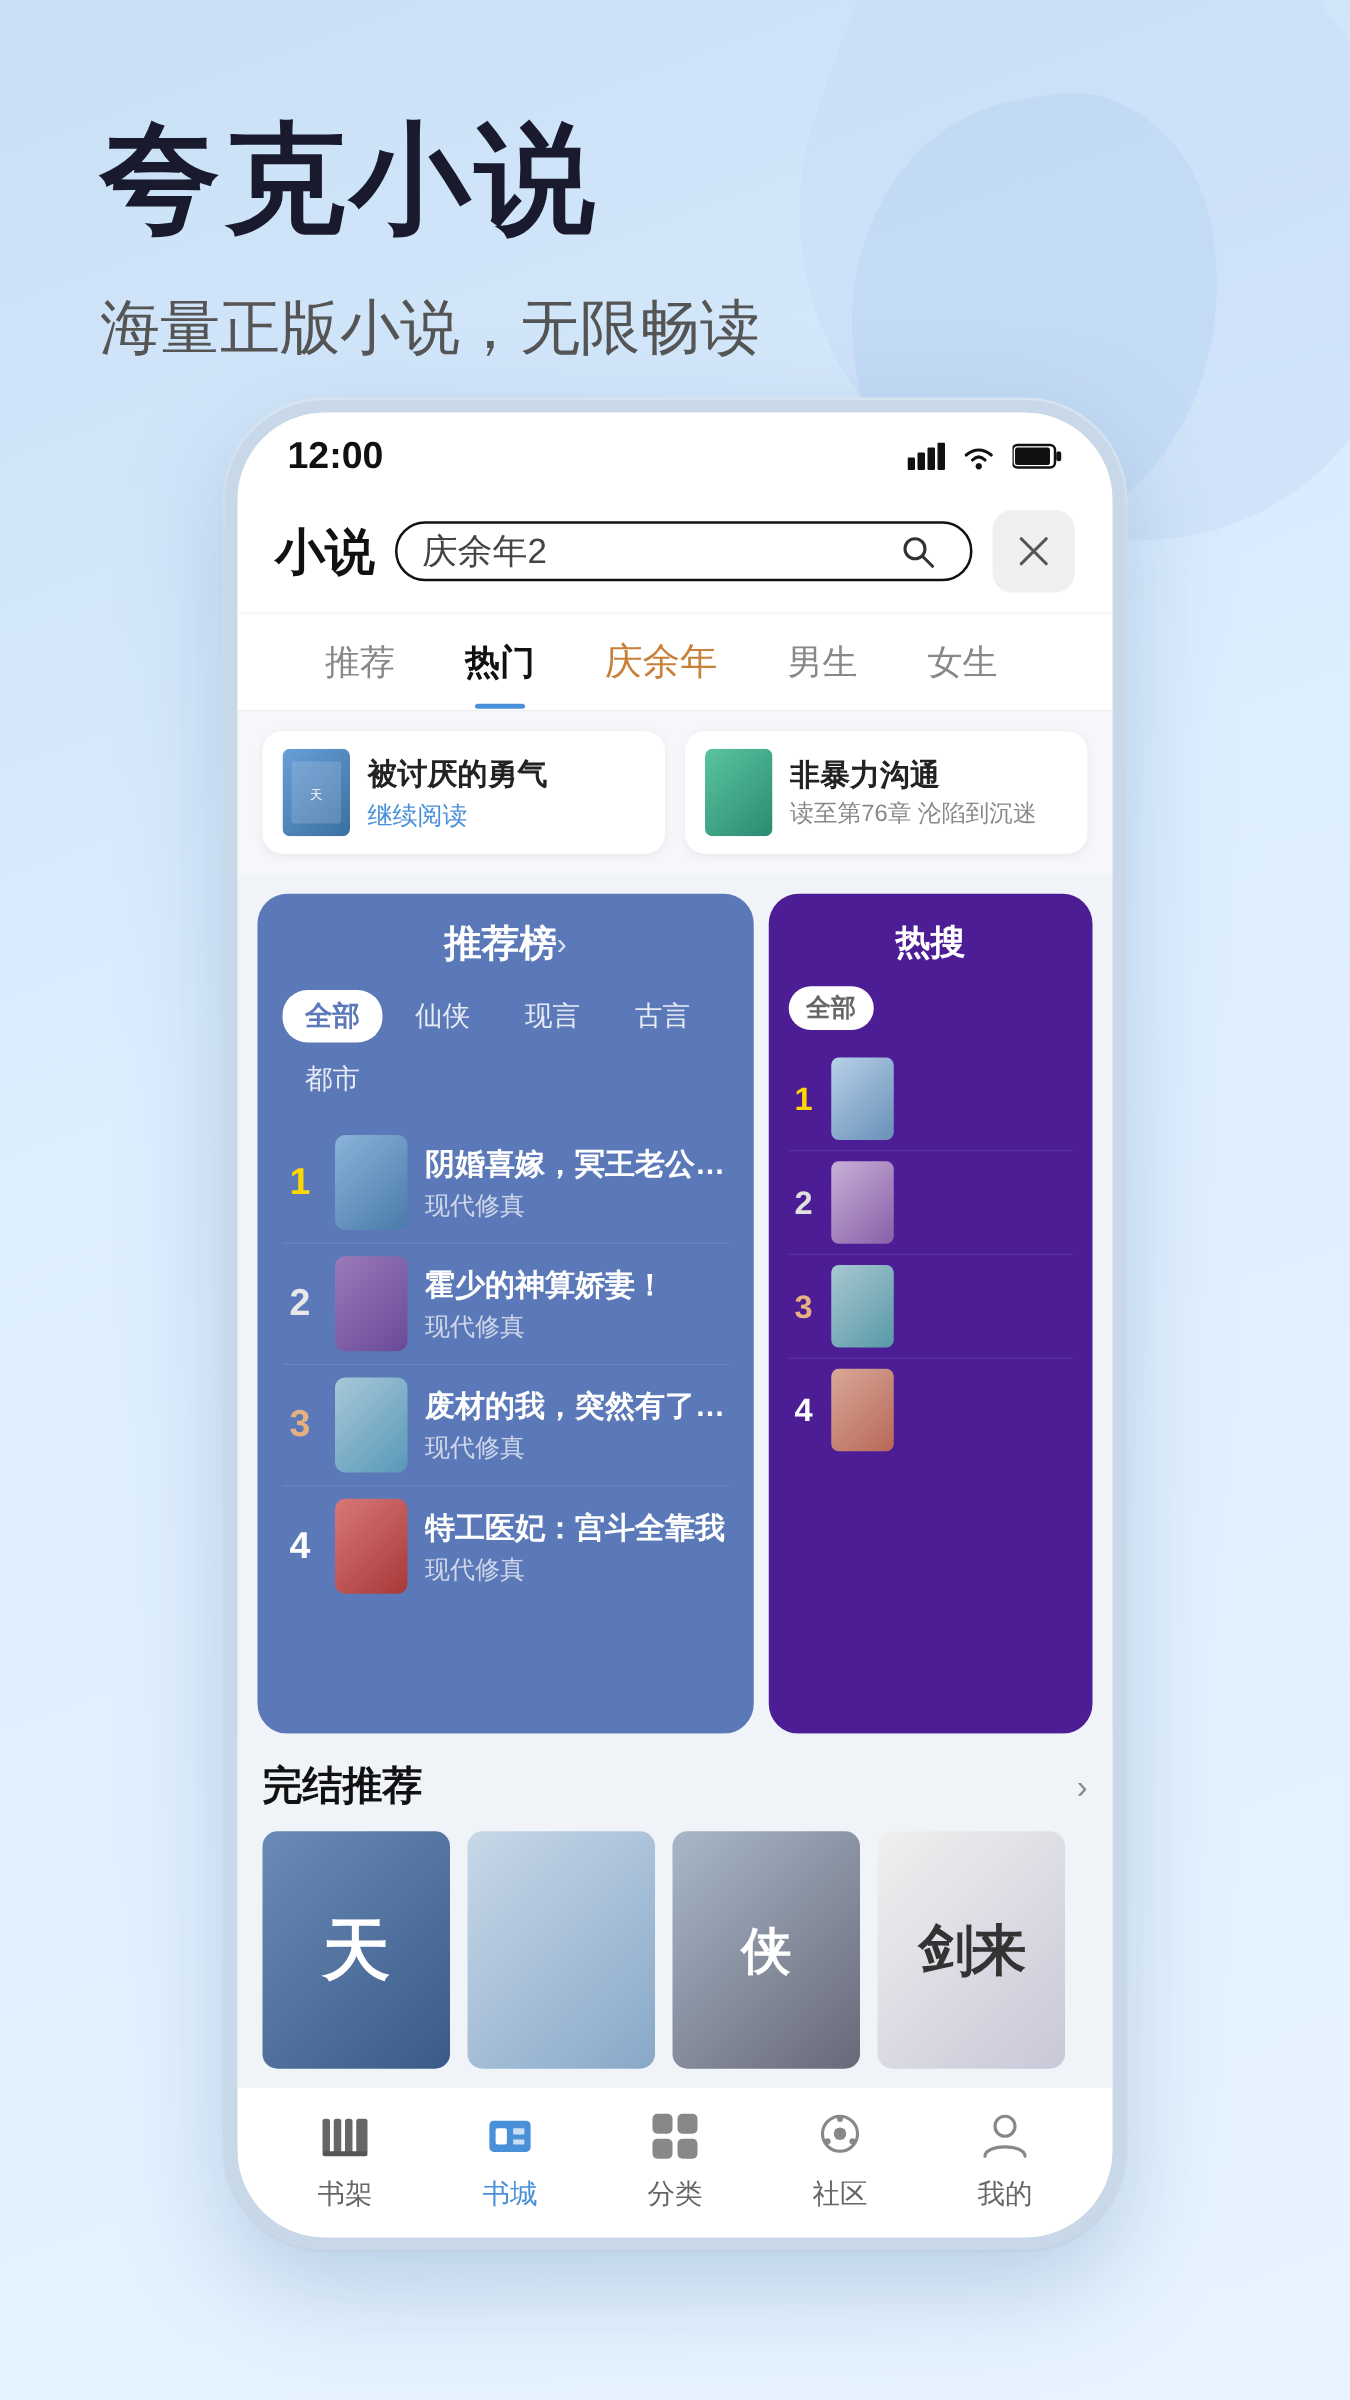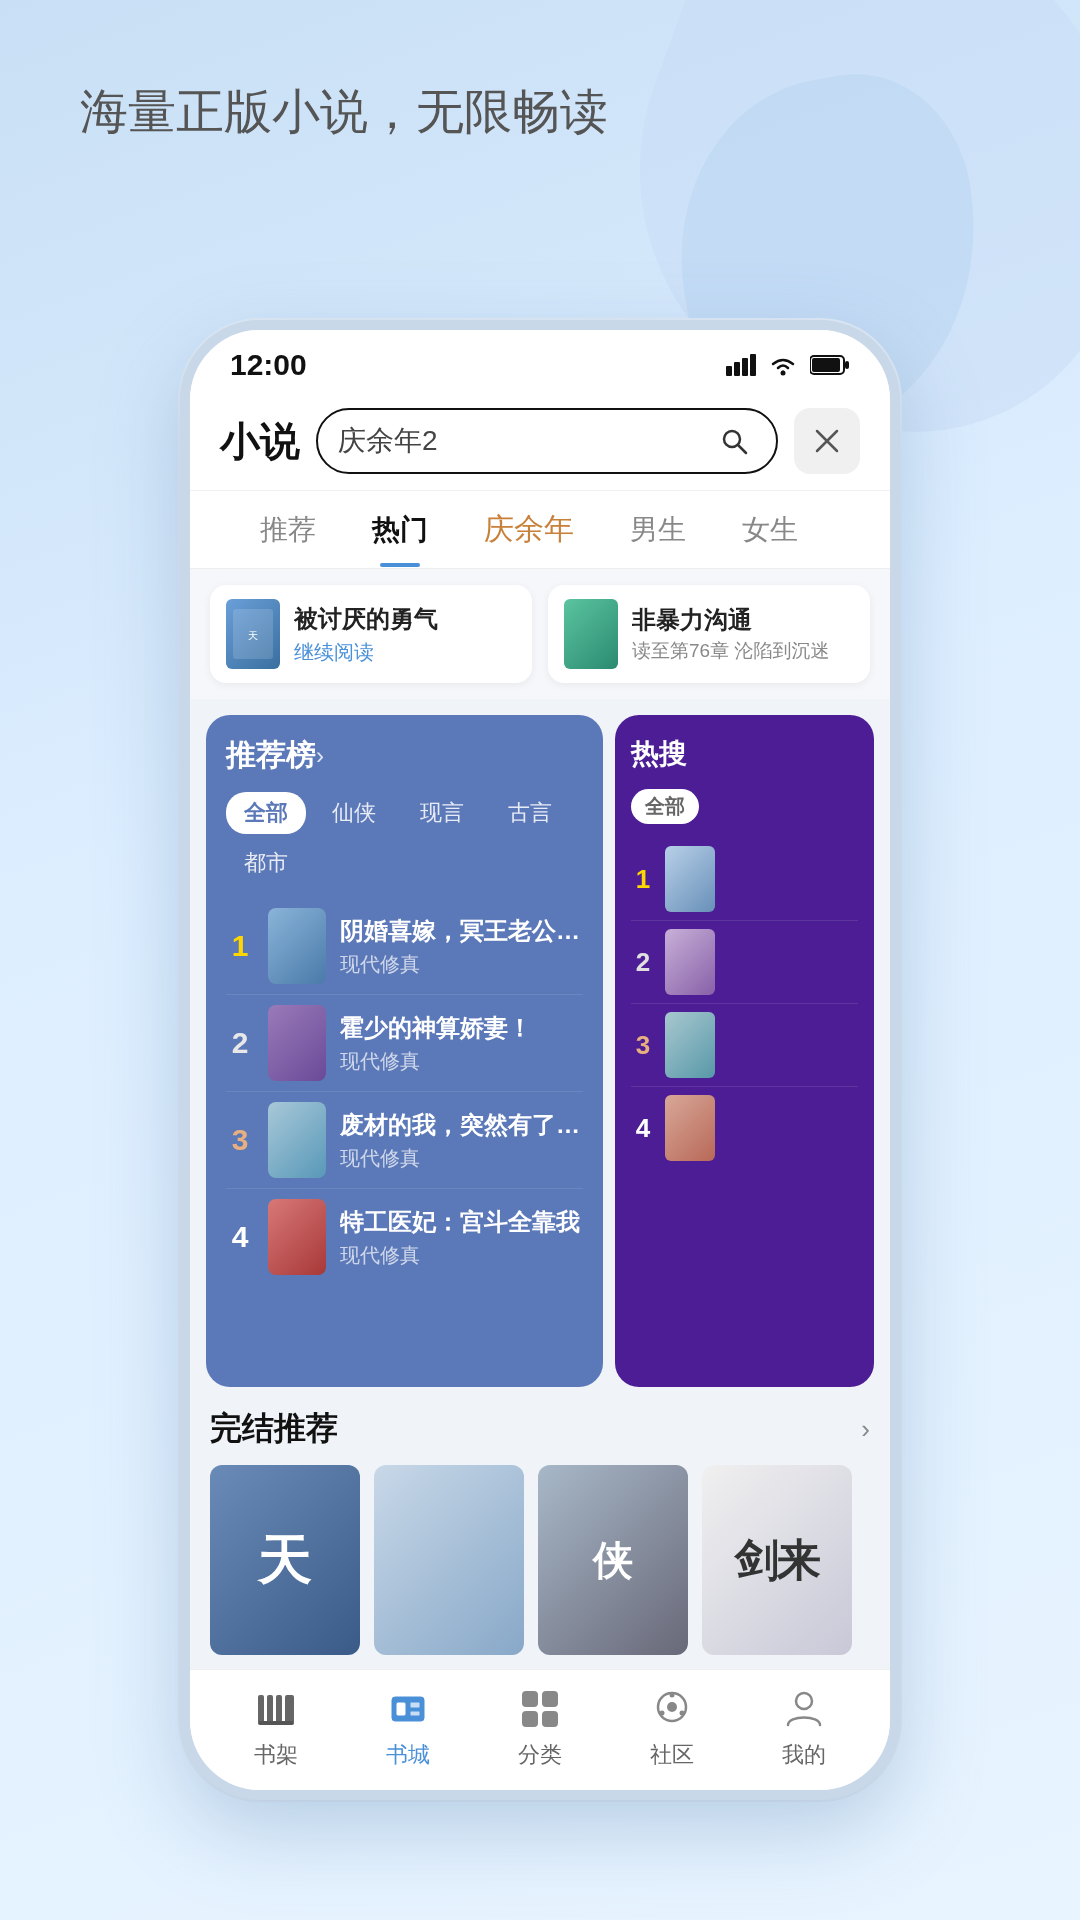--- a/index.html
+++ b/index.html
@@ -113,21 +113,21 @@
       border-bottom: 1px solid #f0f0f0;
     }
     .app-logo-title {
       font-size: 40px;
       font-weight: 800;
       color: #111;
       white-space: nowrap;
     }
     .search-bar {
       flex: 1;
-      height: 66px;
+      height: 48px;
       border: 2.5px solid #111;
       border-radius: 33px;
       display: flex;
       align-items: center;
       padding: 0 20px;
       background: #fff;
       gap: 10px;
     }
     .search-input-text {
       flex: 1;
@@ -282,21 +282,21 @@
       background: #5b78b8;
       border-radius: 24px;
       padding: 20px 20px;
       display: flex;
       flex-direction: column;
       overflow: hidden;
     }
     .list-header {
       display: flex;
       align-items: center;
-      justify-content: flex-start;
+      justify-content: center;
       margin-bottom: 16px;
     }
     .list-title {
       font-size: 30px;
       font-weight: 700;
       color: #fff;
     }
     .list-more {
       font-size: 24px;
       color: rgba(255,255,255,0.8);
@@ -538,20 +538,21 @@
 
     
     svg { display: block; }
   </style>
 </head>
 <body>
 
 <div class="bg-deco"></div>
 
 <div class="promo-header">
+  <div class="promo-title">夸克小说</div>
   <div class="promo-subtitle">海量正版小说，无限畅读</div>
 </div>
 
 <div class="phone-wrapper">
   <div class="phone-frame">
 
     <div class="status-bar">
       <span class="status-time">12:00</span>
       <div class="status-icons">
         <svg width="30" height="22" viewBox="0 0 30 22">

